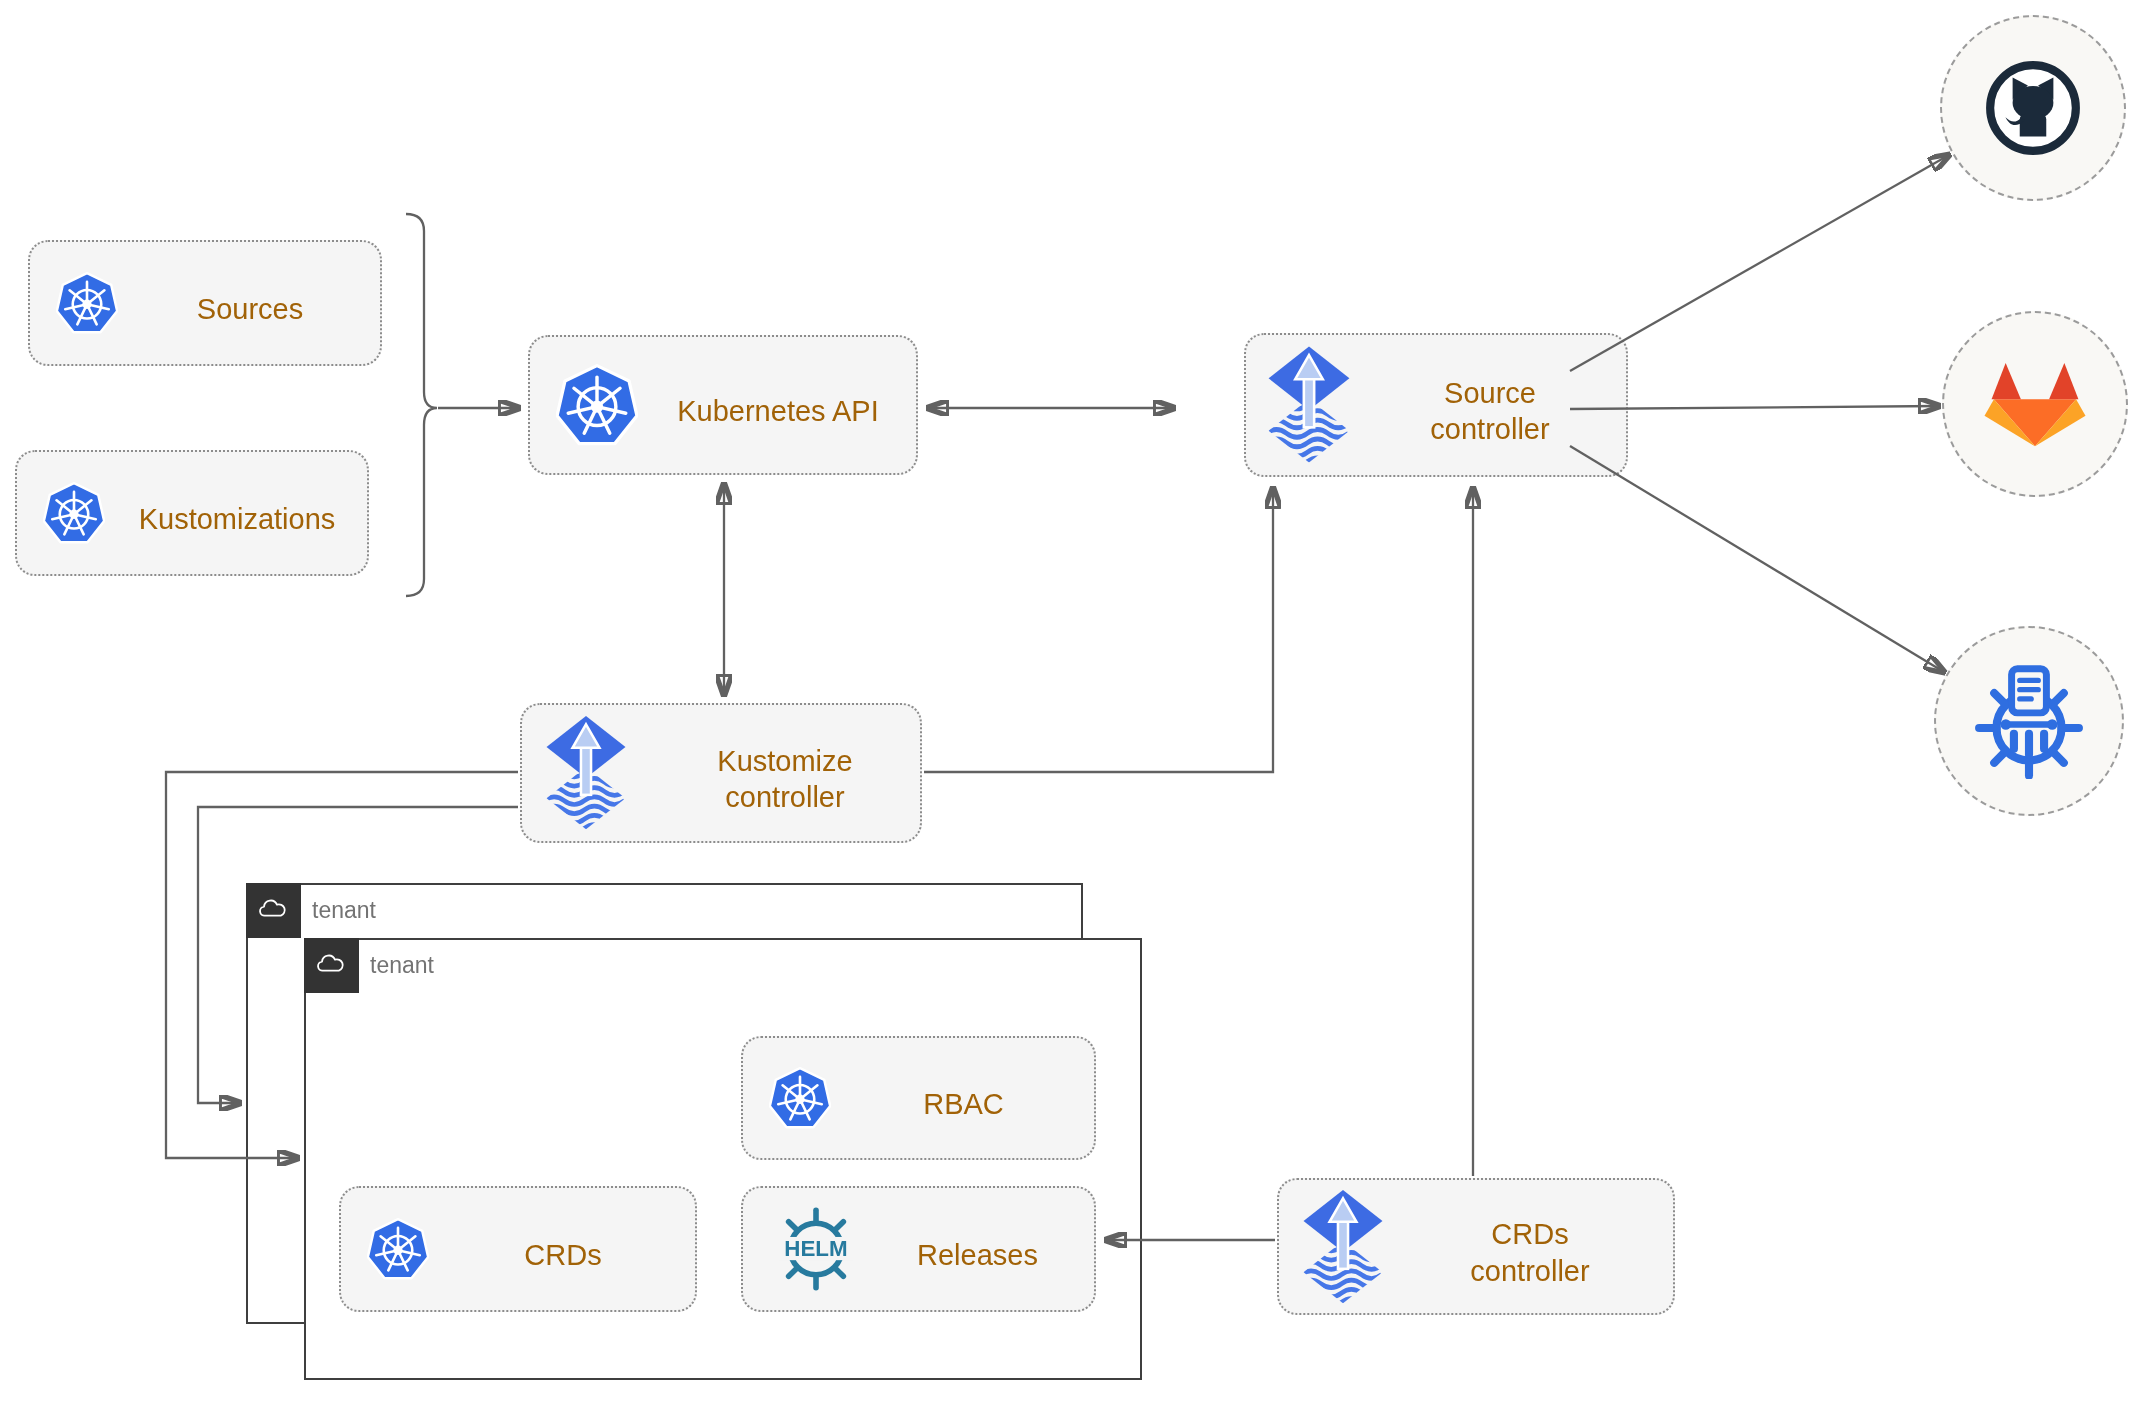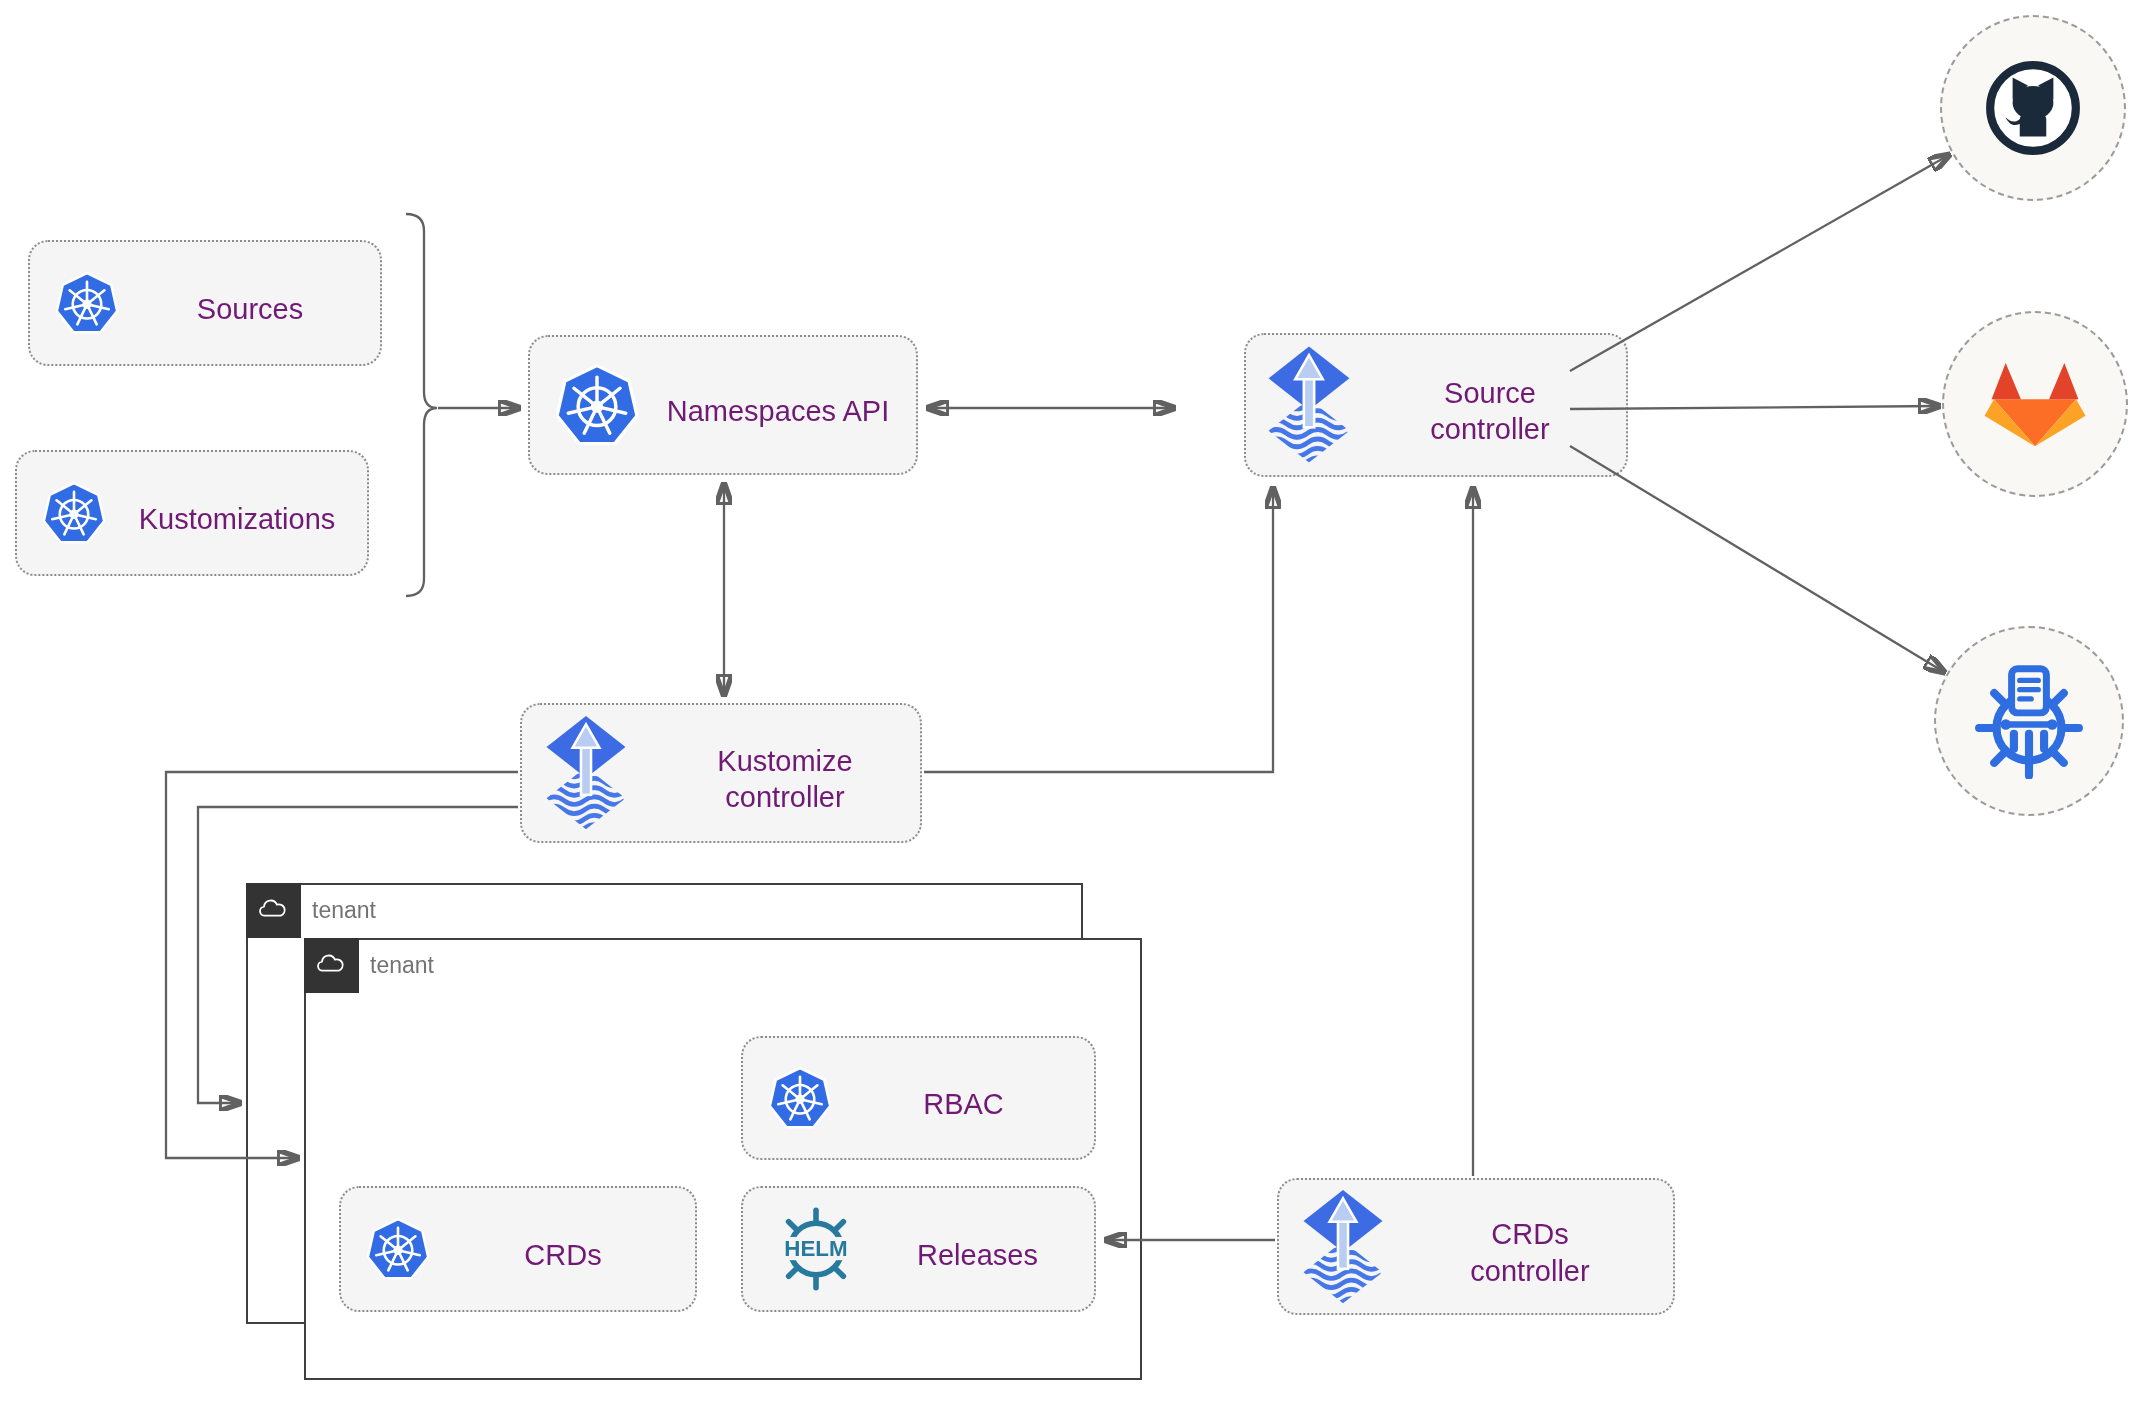--- a/index.html
+++ b/index.html
@@ -6,21 +6,21 @@
   .canvas{position:relative;width:2144px;height:1407px;background:#ffffff;
           font-family:"Liberation Sans",sans-serif;overflow:hidden;}
 
   
   .node{position:absolute;display:flex;align-items:center;box-sizing:border-box;
         background:#f5f5f5;border:2.5px dotted #8c8c8c;border-radius:20px;
         padding-left:26px;padding-right:8px;gap:10px;}
   .icon{flex:0 0 auto;display:flex;align-items:flex-end;justify-content:center;}
   .icon svg{width:100%;height:100%;display:block;}
   .node-label{flex:1;display:flex;justify-content:center;}
-  .node-label span{font-size:29px;color:#701a75;text-align:center;line-height:1.25;margin-top:12px;}
+  .node-label span{font-size:29px;color:#a16207;text-align:center;line-height:1.25;margin-top:12px;}
   .node-label span.wrap{max-width:180px;}
 
   
   .tenant{position:absolute;box-sizing:border-box;background:#ffffff;border:2.5px solid #3f3f3f;}
   .tenant-badge{position:absolute;top:-2.5px;left:-2.5px;width:55px;height:55px;background:#333333;
                 display:flex;align-items:center;justify-content:center;}
   .tenant-badge svg{width:36px;height:36px;}
   .tenant-label{position:absolute;top:-2.5px;left:64px;height:55px;display:flex;align-items:center;
                 font-size:23px;color:#737373;}
 
@@ -114,21 +114,21 @@
             <line x1="50" y1="52" x2="65.6" y2="84.4"></line>
       <line x1="50" y1="52" x2="34.4" y2="84.4"></line>
             <line x1="50" y1="52" x2="14.9" y2="60"></line>
       <line x1="50" y1="52" x2="21.9" y2="29.6"></line>
             <circle cx="50" cy="52" r="23"></circle>
     </g>
           <circle cx="50" cy="52" r="7.5" fill="#fff"></circle>
         </svg>
       </span>
     <span class="node-label">
-        <span>Namespaces API</span>
+        <span>Kubernetes API</span>
       </span>
   </div>
 
   <div class="node" style="left:1244px;top:333px;width:384px;height:144px;padding-left:20px;">
     <span class="icon" style="width:86px;height:122px;">
         <svg viewBox="0 0 100 140" xmlns="http://www.w3.org/2000/svg">
     <defs>
             <clipPath id="fxu5">
               <polygon points="50,63 97,100 50,137 3,100"></polygon>
             </clipPath>

